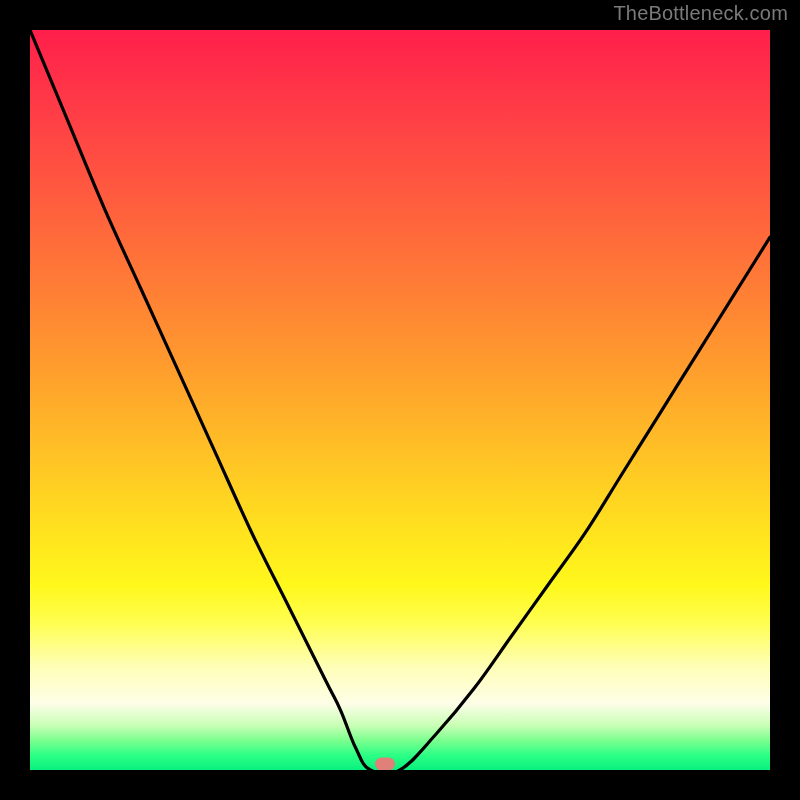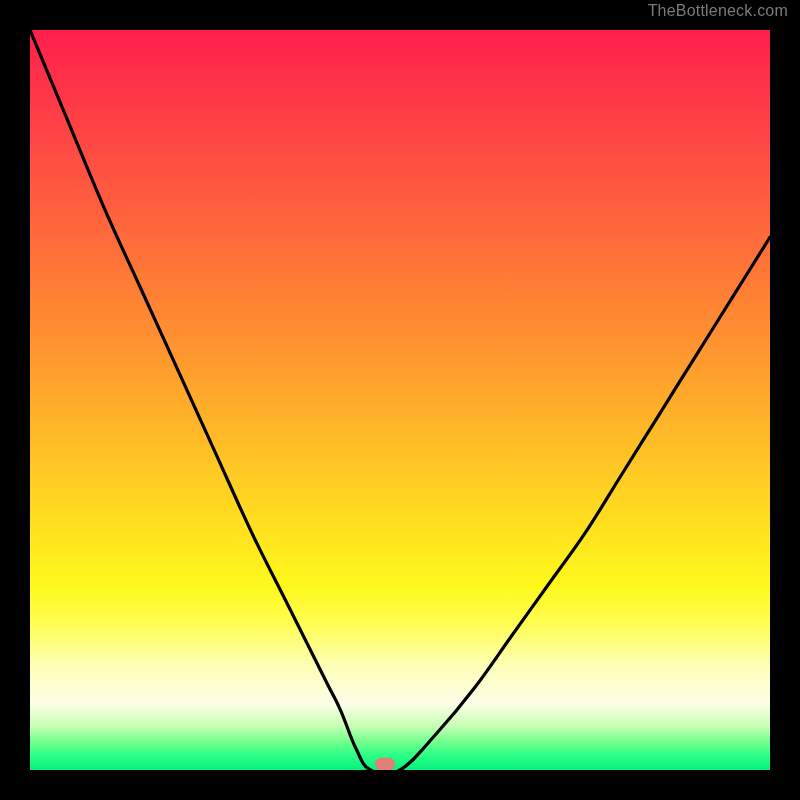--- a/index.html
+++ b/index.html
@@ -17,21 +17,21 @@
     top: 0;
     width: 800px;
     height: 800px;
     background: #000;
   }
   .watermark {
     position: absolute;
     top: 2px;
     right: 12px;
     color: #7a7a7a;
-    font-size: 16px;
+    font-size: 20px;
     letter-spacing: 0.2px;
     user-select: none;
   }
   .plot {
     position: absolute;
     left: 30px;
     top: 30px;
     width: 740px;
     height: 740px;
     overflow: hidden;

